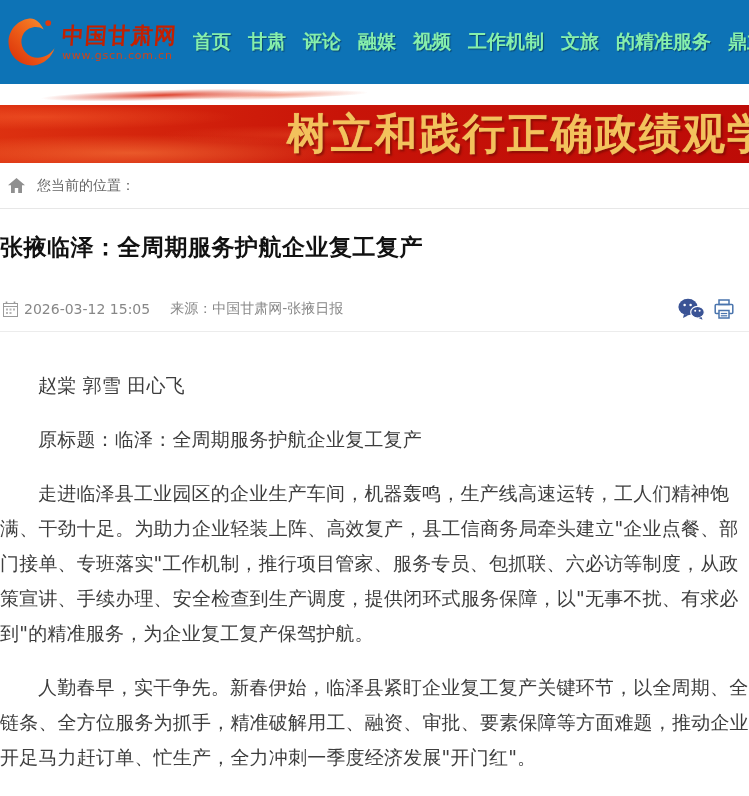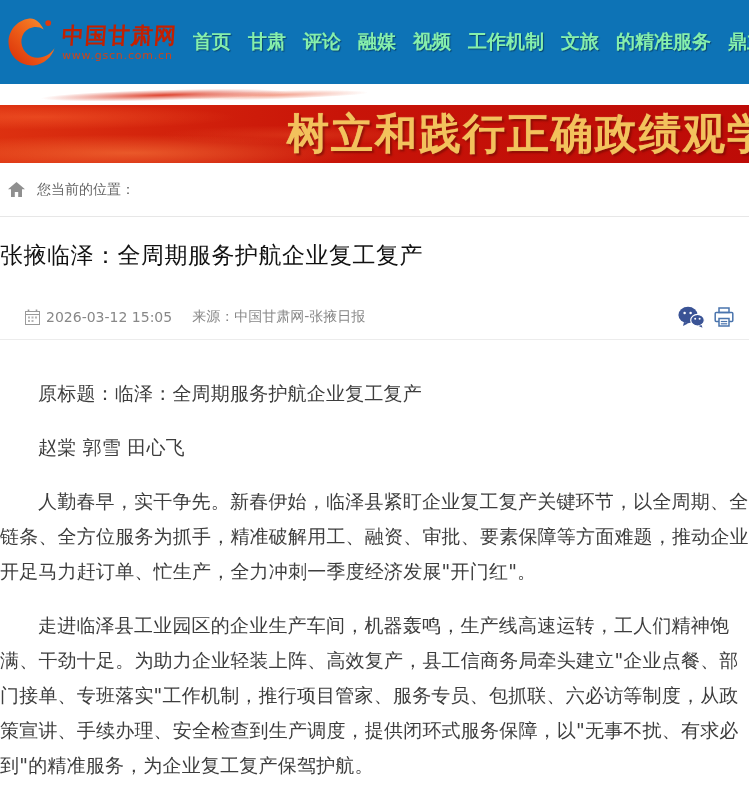--- a/index.html
+++ b/index.html
@@ -54,39 +54,39 @@
   .banner-text{
     position:absolute; left:287px; top:50%; transform:translateY(-50%);
     font-family:"DejaVu Serif","Liberation Serif",serif;
     font-size:42px; font-weight:bold; letter-spacing:2px; white-space:nowrap;
     color:#f3c25c;
     text-shadow:2px 2px 2px rgba(100,10,0,0.55), 0 0 1px rgba(255,235,170,0.6);
   }
 
   
   .breadcrumb-row{
-    height:54px; display:flex; align-items:center;
+    height:46px; display:flex; align-items:center;
     border-bottom:1px solid #e7e7e7;
     padding-left:8px; font-size:14px; color:#666;
   }
   .home-icon{ display:block; margin-right:12px; }
   .bc-label{ margin-right:8px; }
   .bc-item{ cursor:pointer; margin:0 4px; }
   .bc-sep{ color:#777; margin:0 2px; }
 
   
   .article-title{
     margin:25px 0 0 0; font-size:23px; line-height:26px;
-    font-weight:normal; color:#111; letter-spacing:0.5px;
+    font-weight:bold; color:#111; letter-spacing:0.5px;
   }
   .meta-row{
     display:flex; align-items:center;
     margin-top:38px; padding-bottom:11px;
     border-bottom:1px solid #ececec;
-    font-size:14px; color:#878787;padding-left:22px;
+    font-size:14px; color:#878787;
   }
   .cal-icon{ display:block; margin:0 6px 0 3px; }
   .meta-date{ margin-right:20px; }
   .meta-icons{ margin-left:auto; display:flex; align-items:center; gap:9px; margin-right:15px; }
   .meta-icons svg{ display:block; cursor:pointer; }
 
   
   .article-body{ padding-top:36px; }
   .article-body p{
     margin:0 0 19px 0; text-indent:2em;
@@ -180,18 +180,18 @@
         <rect x="1.2" y="5.5" width="17.6" height="9" rx="1" fill="none" stroke="#4a74ad" stroke-width="1.5"></rect>
         <rect x="5" y="11.5" width="10" height="7.5" fill="#ffffff" stroke="#4a74ad" stroke-width="1.5"></rect>
         <line x1="6.8" y1="14.5" x2="13.2" y2="14.5" stroke="#4a74ad" stroke-width="1.2"></line>
         <line x1="6.8" y1="16.8" x2="13.2" y2="16.8" stroke="#4a74ad" stroke-width="1.2"></line>
       </svg>
     </span>
   </div>
 
   <div class="article-body">
 
-  <p>原标题：临泽：全周期服务护航企业复工复产</p>
-      <p>赵棠 郭雪 田心飞</p>
+  <p>赵棠 郭雪 田心飞</p>
+      <p>原标题：临泽：全周期服务护航企业复工复产</p>
+      <p>走进临泽县工业园区的企业生产车间，机器轰鸣，生产线高速运转，工人们精神饱满、干劲十足。为助力企业轻装上阵、高效复产，县工信商务局牵头建立"企业点餐、部门接单、专班落实"工作机制，推行项目管家、服务专员、包抓联、六必访等制度，从政策宣讲、手续办理、安全检查到生产调度，提供闭环式服务保障，以"无事不扰、有求必到"的精准服务，为企业复工复产保驾护航。</p>
       <p>人勤春早，实干争先。新春伊始，临泽县紧盯企业复工复产关键环节，以全周期、全链条、全方位服务为抓手，精准破解用工、融资、审批、要素保障等方面难题，推动企业开足马力赶订单、忙生产，全力冲刺一季度经济发展"开门红"。</p>
-      <p>走进临泽县工业园区的企业生产车间，机器轰鸣，生产线高速运转，工人们精神饱满、干劲十足。为助力企业轻装上阵、高效复产，县工信商务局牵头建立"企业点餐、部门接单、专班落实"工作机制，推行项目管家、服务专员、包抓联、六必访等制度，从政策宣讲、手续办理、安全检查到生产调度，提供闭环式服务保障，以"无事不扰、有求必到"的精准服务，为企业复工复产保驾护航。</p>
     </div>
 </main>
 
 </body></html>

